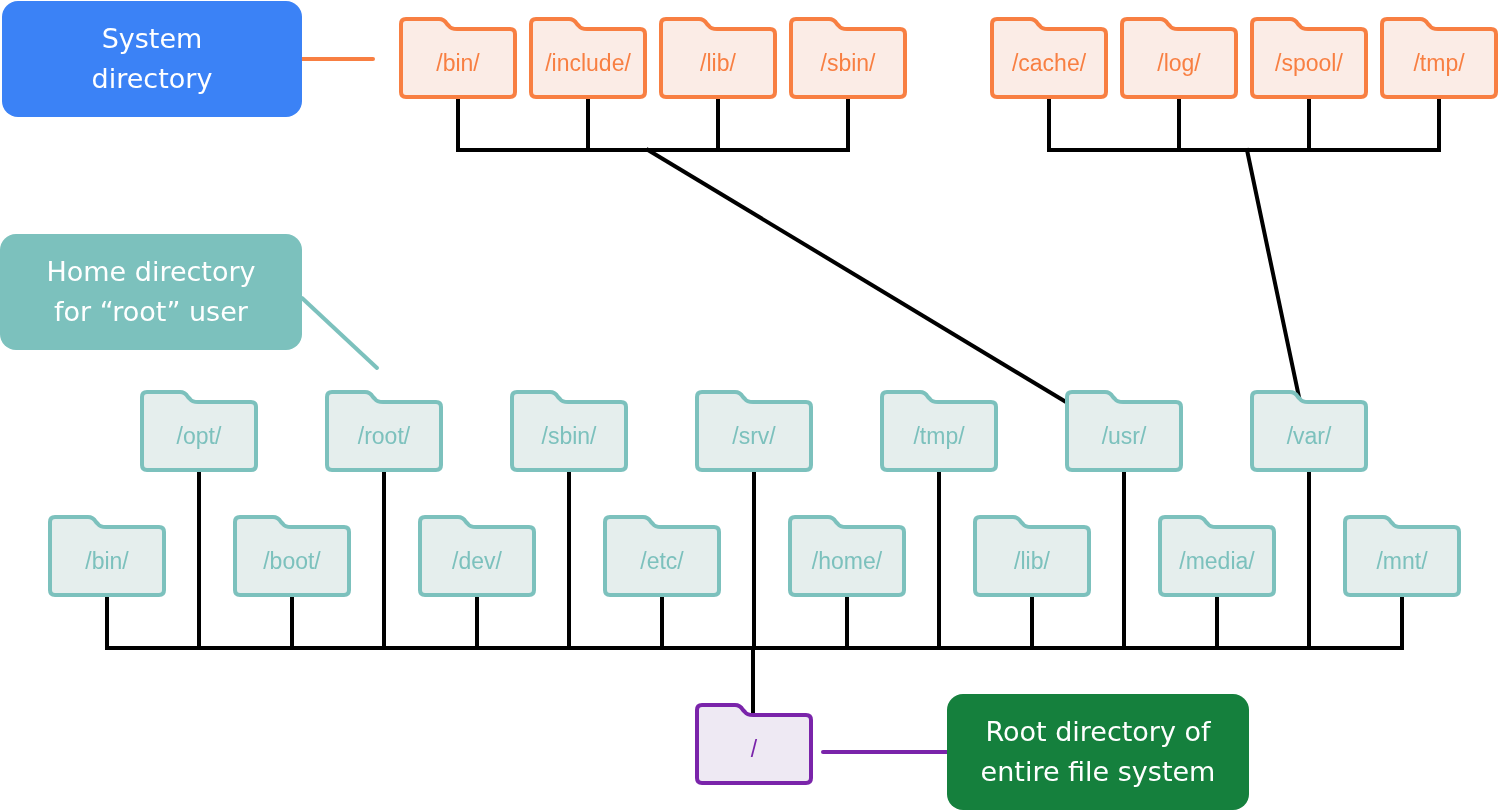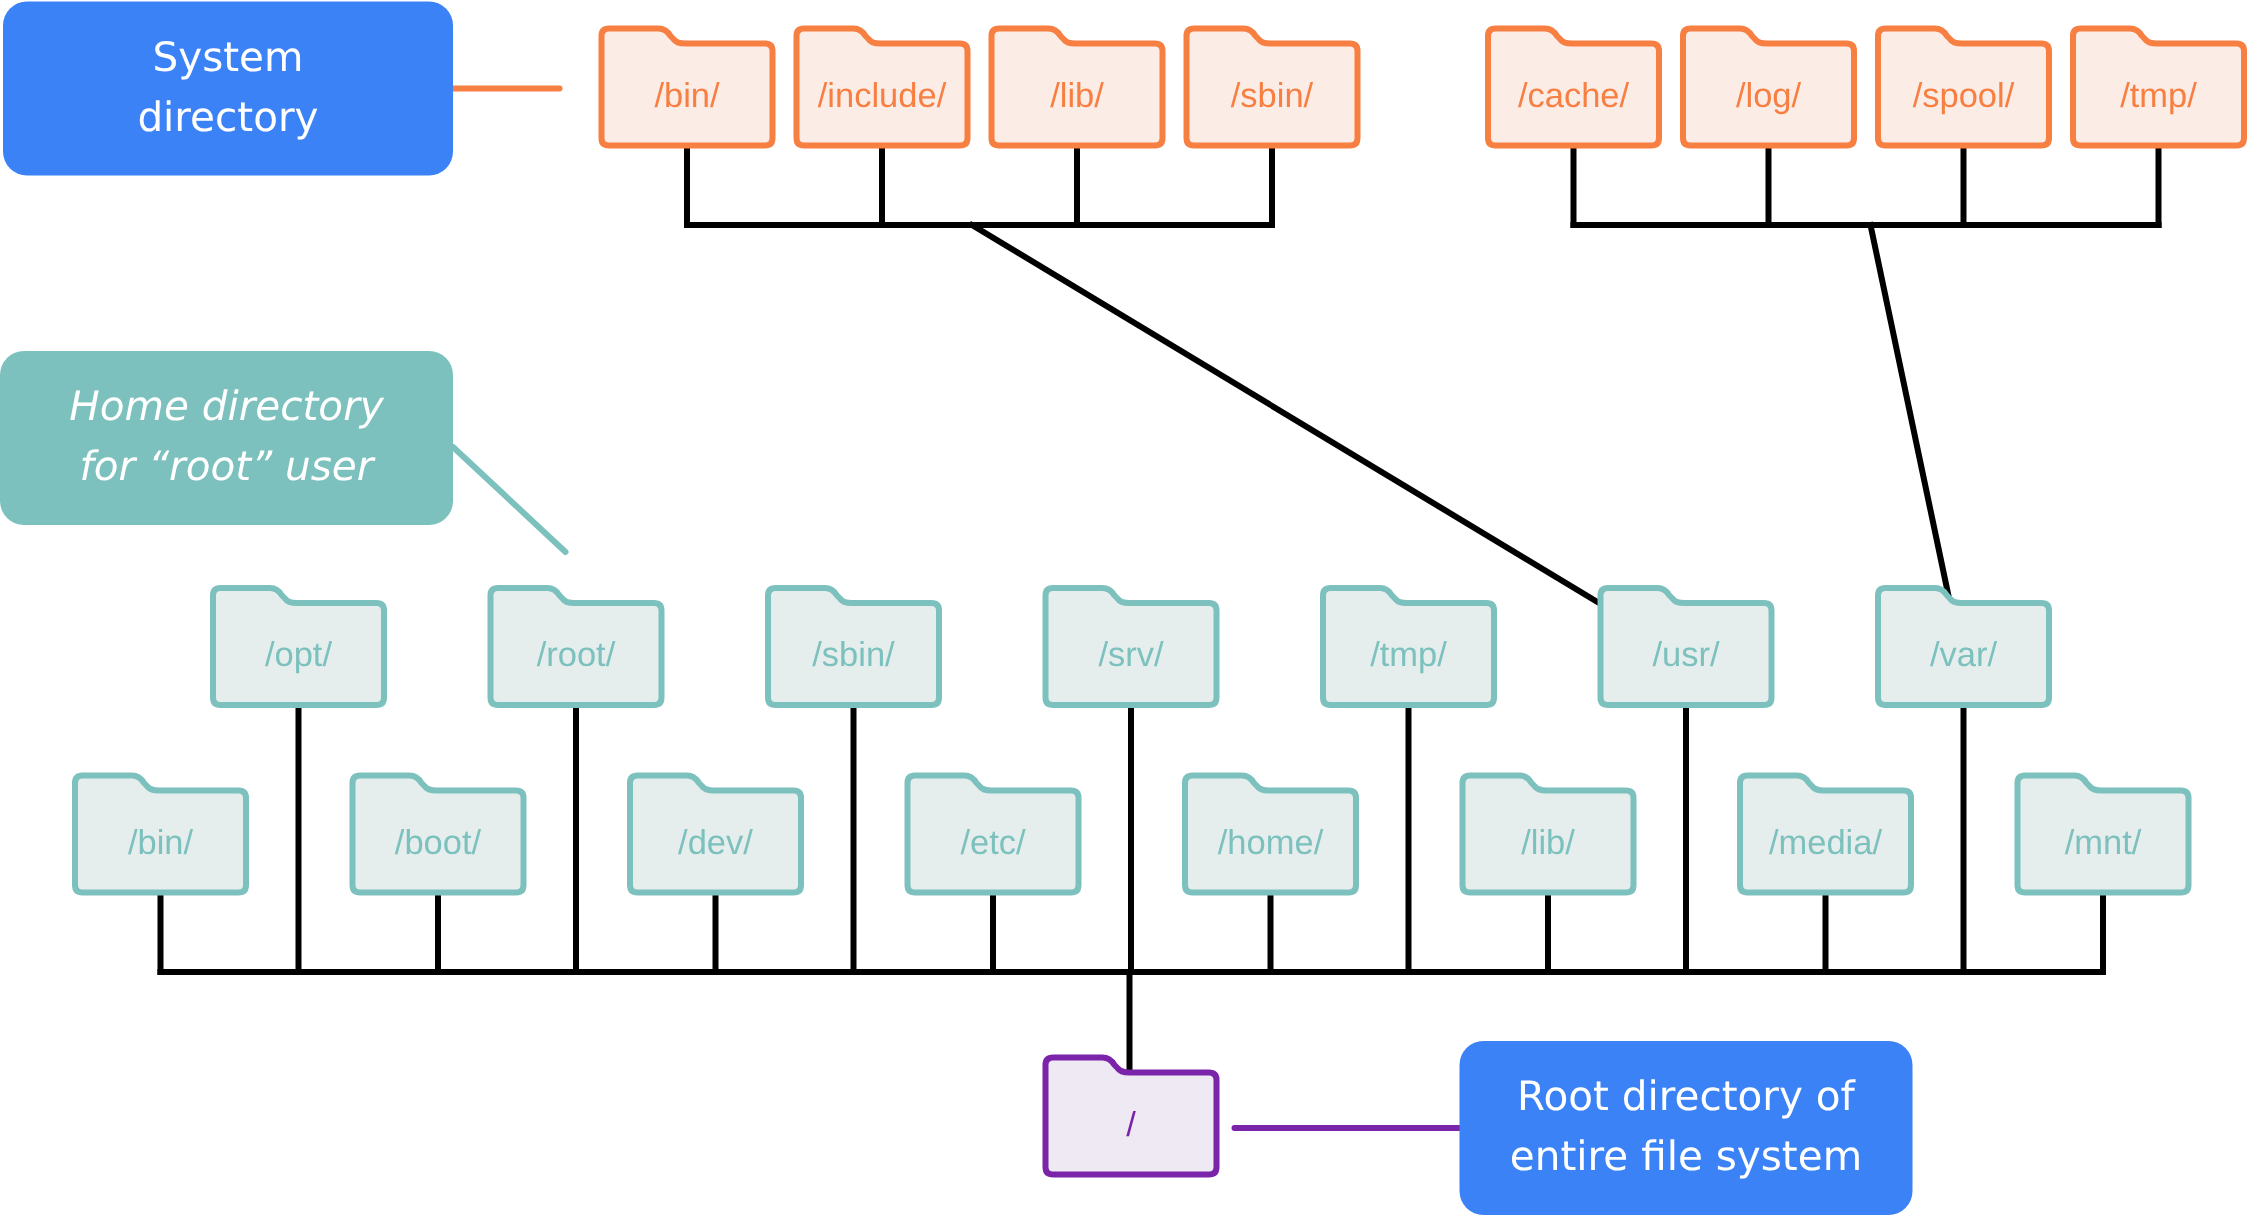--- a/index.html
+++ b/index.html
@@ -35,25 +35,24 @@
       white-space: pre-line;
       box-sizing: border-box;
     }
     .callout-system {
       left: 2px; top: 1px; width: 300px; height: 116px;
       background: #3b82f6;
     }
     .callout-home {
       left: 0px; top: 234px; width: 302px; height: 116px;
       background: #7cc1bd;
-      font-style: italic;
     }
     .callout-root {
-      left: 973px; top: 694px; width: 302px; height: 116px;
-      background: #3b82f6;
+      left: 947px; top: 694px; width: 302px; height: 116px;
+      background: #15803d;
     }
     .folder-label {
       font-family: "Liberation Sans", sans-serif;
       font-size: 23px;
     }
   </style>
 </head>
 <body>
 
 <svg id="diagram" xmlns="http://www.w3.org/2000/svg" width="1500" height="812" viewBox="0 0 1500 812">

